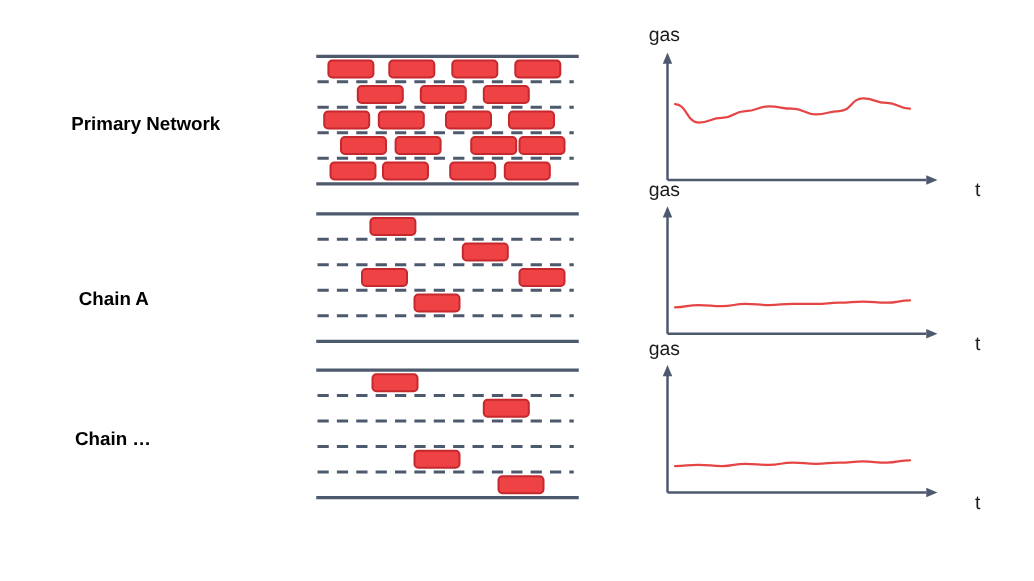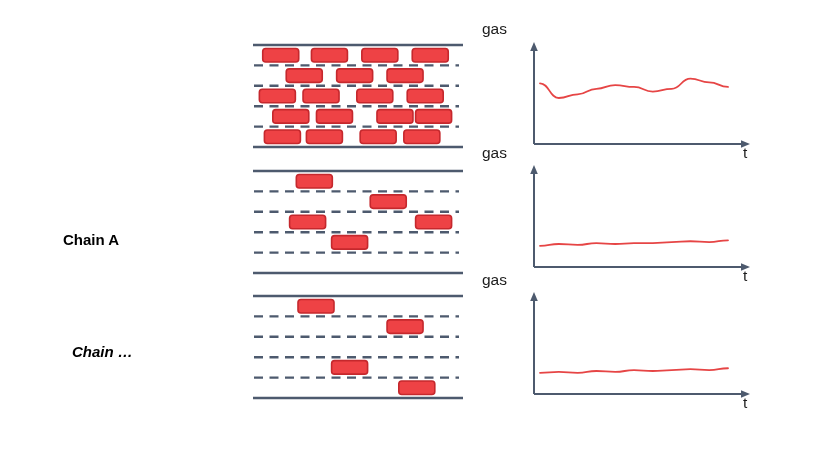--- a/index.html
+++ b/index.html
@@ -15,30 +15,32 @@
     font-weight:bold;
     font-size:15px;
     color:#000000;
     white-space:nowrap;
   }
   .axis-label{
     position:absolute;
     font-size:15.5px;
     color:#1c1c1c;
     white-space:nowrap;
+    margin-left:37px;
   }
   svg{position:absolute;display:block;overflow:visible;}
 </style>
 </head>
 <body>
 
 <div class="canvas">
 
+  <div class="row-label" style="left:57px;top:91px;">Primary Network</div>
   <div class="row-label" style="left:63px;top:231px;">Chain A</div>
-  <div class="row-label" style="left:72px;top:343px;font-style:italic;">Chain …</div>
+  <div class="row-label" style="left:60px;top:343px;">Chain …</div>
 
   <svg style="left:252px;top:42px;" width="212" height="108" viewBox="0 0 212 108">
       <line x1="1" y1="3" x2="211" y2="3" stroke="#4d5a6e" stroke-width="2.6"></line>
       <line x1="1" y1="105" x2="211" y2="105" stroke="#4d5a6e" stroke-width="2.6"></line>
       <line x1="2" y1="23.4" x2="207" y2="23.4" stroke="#4d5a6e" stroke-width="2.4" stroke-dasharray="9 6.5"></line>
       <line x1="2" y1="43.8" x2="207" y2="43.8" stroke="#4d5a6e" stroke-width="2.4" stroke-dasharray="9 6.5"></line>
       <line x1="2" y1="64.19999999999999" x2="207" y2="64.19999999999999" stroke="#4d5a6e" stroke-width="2.4" stroke-dasharray="9 6.5"></line>
       <line x1="2" y1="84.6" x2="207" y2="84.6" stroke="#4d5a6e" stroke-width="2.4" stroke-dasharray="9 6.5"></line>
       <rect x="10.719999999999999" y="6.449999999999999" width="36" height="13.5" rx="3" fill="#ee4245" stroke="#c5282d" stroke-width="1.6"></rect>
       <rect x="59.440000000000005" y="6.449999999999999" width="36" height="13.5" rx="3" fill="#ee4245" stroke="#c5282d" stroke-width="1.6"></rect>

